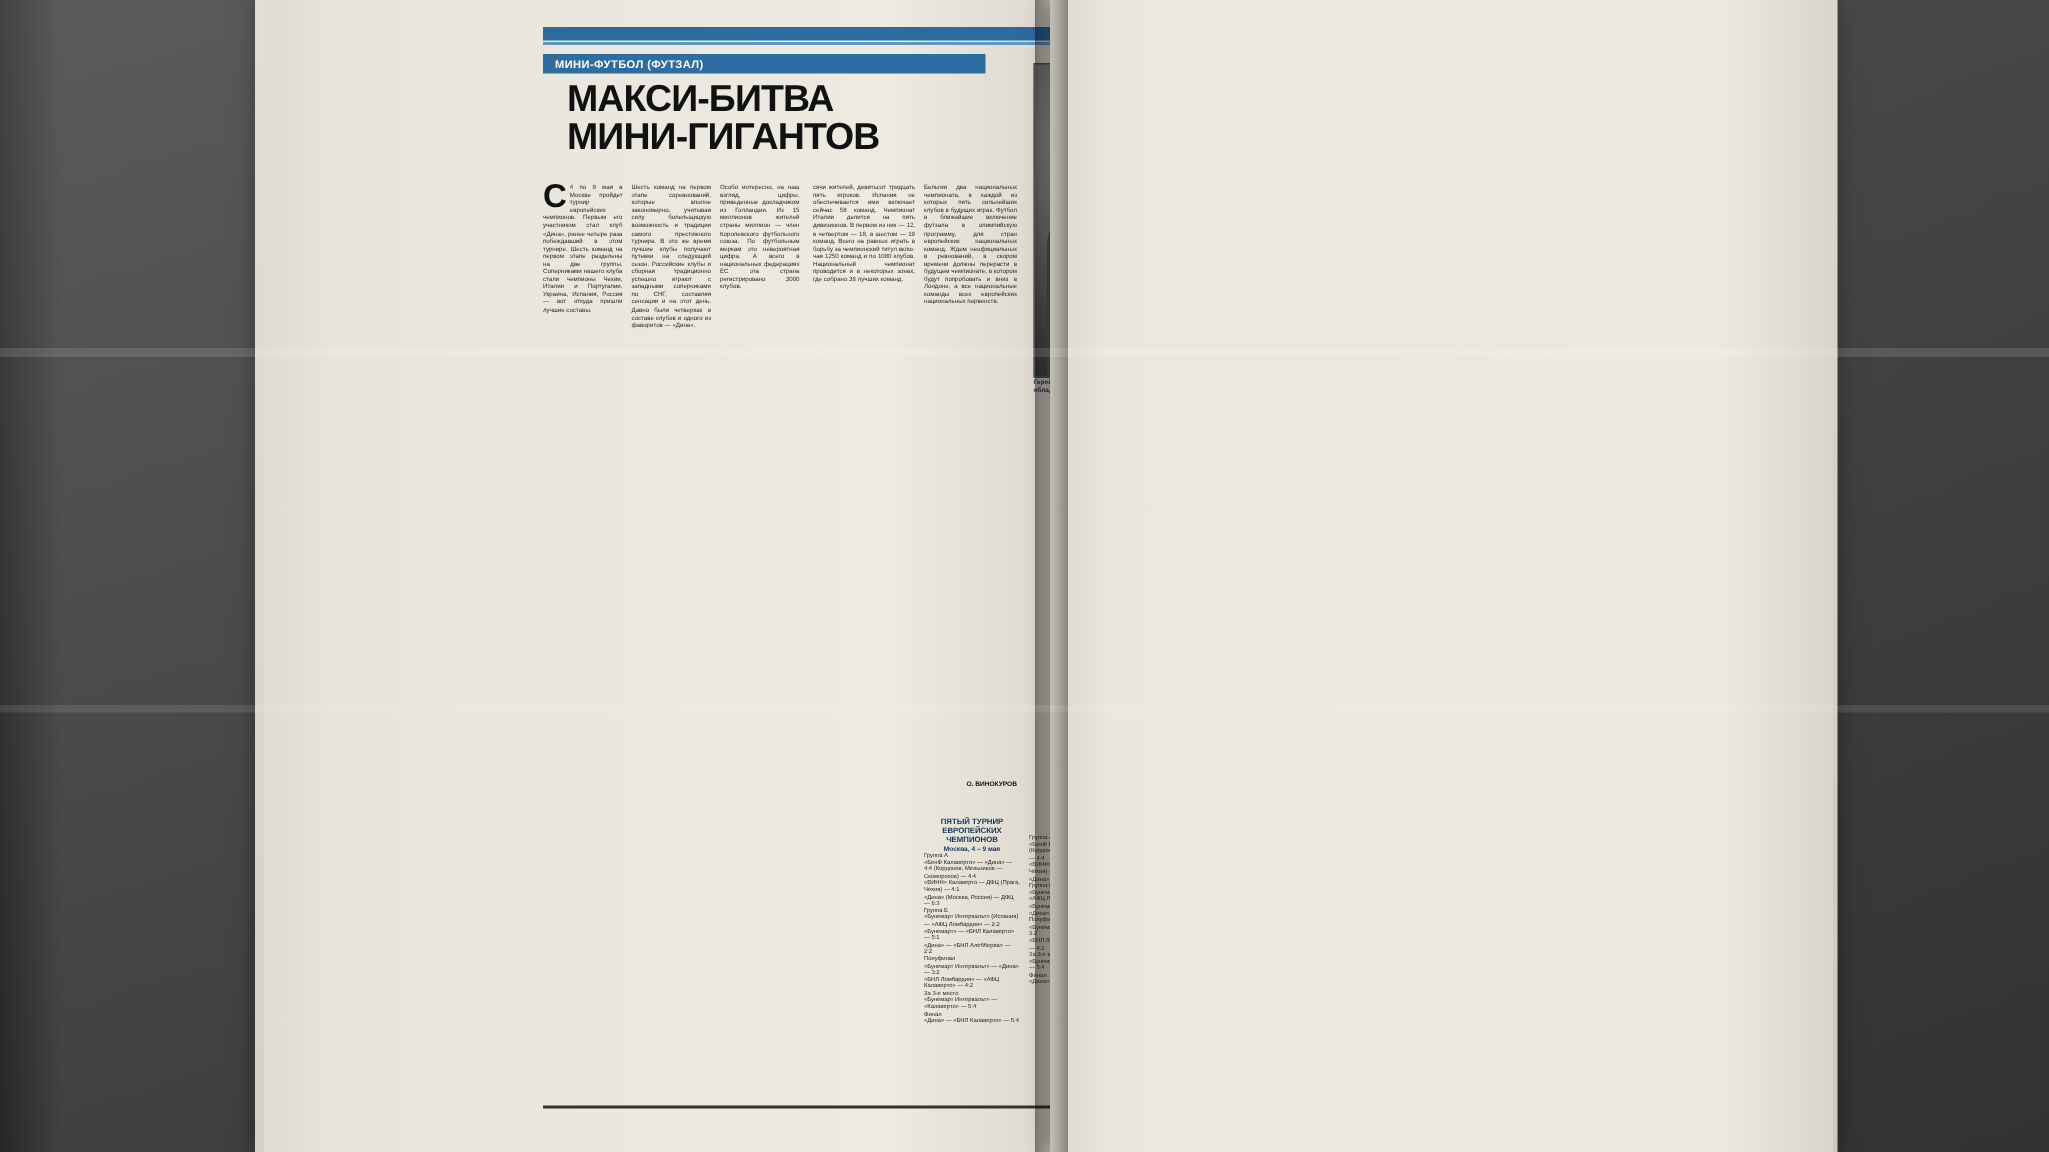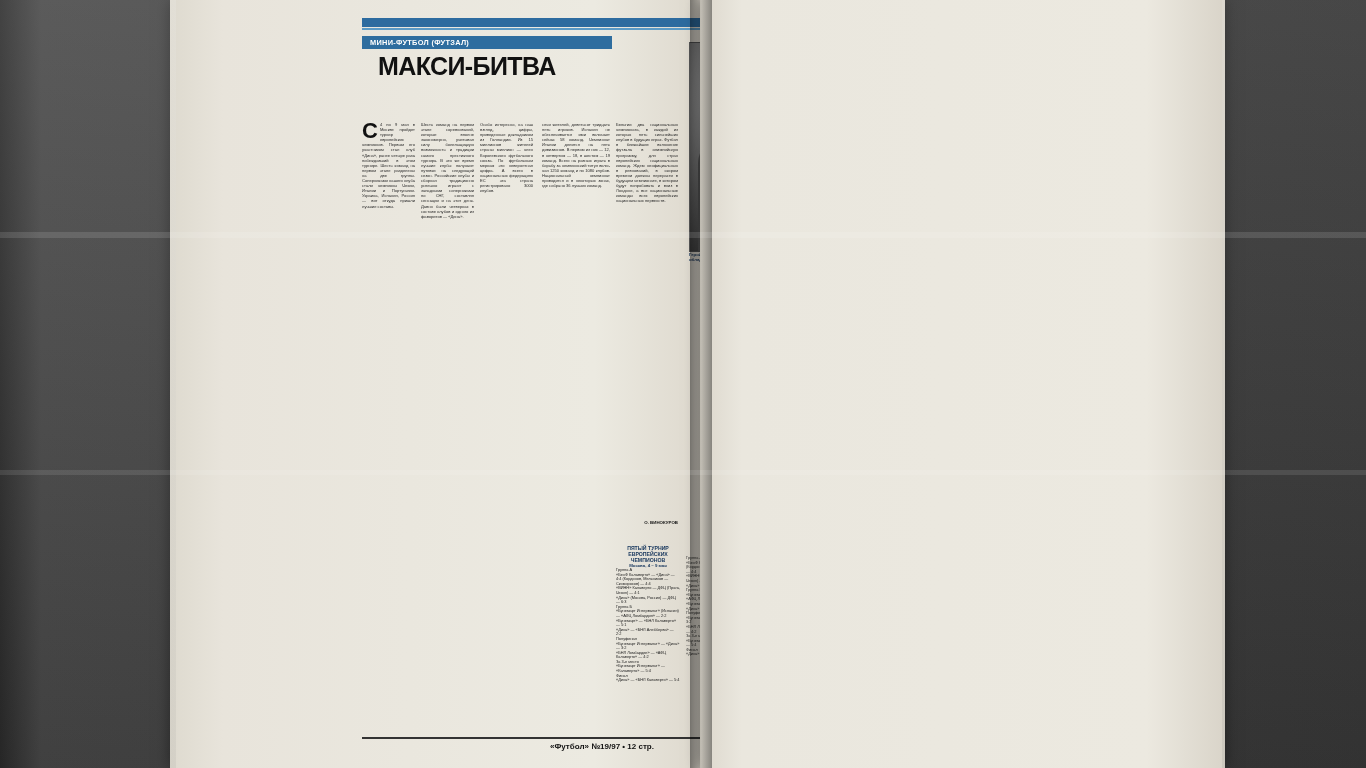--- a/index.html
+++ b/index.html
@@ -28,21 +28,21 @@
   .tape.h1{left:0;top:232px;width:1366px;height:6px;background:rgba(255,255,255,.12);}
   .tape.h2{left:0;top:470px;width:1366px;height:5px;background:rgba(255,255,255,.10);}
 
   
   .tiny{font-size:4.1px;line-height:5.1px;color:#2a2a2a;text-align:justify;}
 
   
   #L-rule{position:absolute;left:192px;top:18px;width:480px;height:9px;background:#2d6b9f;}
   #L-rule2{position:absolute;left:192px;top:28px;width:480px;height:2px;background:#5b9ac6;}
   #L-kicker{
-    position:absolute;left:192px;top:36px;width:250px;height:13px;
+    position:absolute;left:192px;top:36px;width:295px;height:13px;
     background:#2e6d9f;color:#fff;font-size:7.4px;font-weight:bold;
     letter-spacing:.3px;padding:2px 0 0 8px;box-sizing:border-box;
   }
   #L-title{
     position:absolute;left:192px;top:54px;width:240px;
     font-size:25px;line-height:25px;font-weight:bold;color:#111;
     letter-spacing:-.6px;
     margin-left:16px;
   }
   #L-cols{position:absolute;left:192px;top:122px;width:180px;height:620px;}
@@ -84,20 +84,21 @@
 <div id="spread">
   <div class="bg-dark"></div>
 
   <div class="page" id="page-left">
     <div id="L-rule"></div>
     <div id="L-rule2"></div>
     <div id="L-kicker">МИНИ-ФУТБОЛ (ФУТЗАЛ)</div>
 
     <div id="L-title">
       <div>МАКСИ-БИТВА</div>
+      <div>МИНИ-ГИГАНТОВ</div>
     </div>
 
     <div id="L-photo">
       <div class="ph-sky"></div>
       <div class="body1"></div>
       <div class="body2"></div>
       <div class="stripe"></div>
       <div class="stripe2"></div>
       <div class="head1"></div>
       <div class="hair1"></div>
@@ -148,21 +149,20 @@
 «Дина» — «БНЛ Алебберва» — 2:2
 Полуфинал
 «Бунемарт Интервальт» — «Дина» — 3:2
 «БНЛ Ломбардия» — «АФЦ Калаверто» — 4:2
 За 3-е место
 «Бунемарт Интервальт» — «Калаверто» — 5:4
 Финал
 «Дина» — «БНЛ Калаверто» — 5:4</div>
 
     <div id="L-footrule"></div>
-    <div id="L-footer">«Футбол» №19/97 • 12 стр.</div>
   </div>
 
   <div class="page" id="page-right">
     
     
     
     
 
     
     

